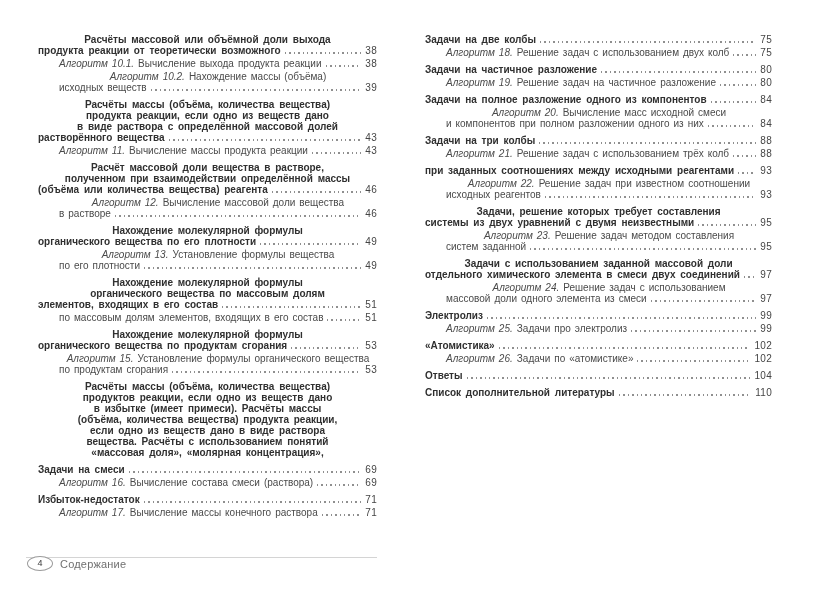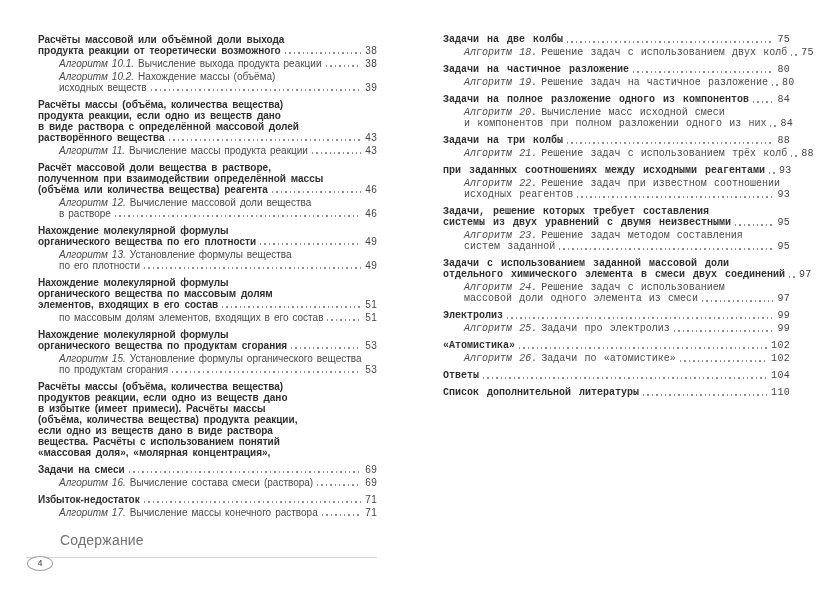--- a/index.html
+++ b/index.html
@@ -12,22 +12,22 @@
     position: relative;
     width: 820px; height: 601px;
     background: #ffffff;
     overflow: hidden;
   }
   .columns {
     position: absolute;
     top: 34px; left: 38px;
     display: flex;
   }
-  .col { flex: none; width: 339px; }
-  .col.col-right { width: 347px; margin-left: 66px; font-family: Liberation Mono, monospace; }
+  .col { flex: none; width: 339px; text-align: center; }
+  .col.col-right { width: 347px; margin-left: 48px; }
 
   .entry { font-size: 10px; line-height: 11px; color: #454545; }
   .entry + .entry { margin-top: 6px; }
 
   .t-line {
     font-weight: 700;
     color: #303030;
     word-spacing: 2px;
     white-space: nowrap;
   }
@@ -71,22 +71,22 @@
     width: 24px; height: 13px;
     border: 1px solid #9b9b9b;
     border-radius: 50%;
     background: #ffffff;
     color: #3a3a3a;
     font-size: 9px; line-height: 13px;
     text-align: center;
   }
   .footer-label {
     position: absolute;
-    left: 60px; top: 532px;
-    font-size: 14px;
+    left: 60px; top: 558px;
+    font-size: 11px;
     color: #707070;
     letter-spacing: 0.2px;
   }
 </style>
 </head>
 <body>
 
 <div class="page">
   <div class="columns">
     <div class="col col-left">

